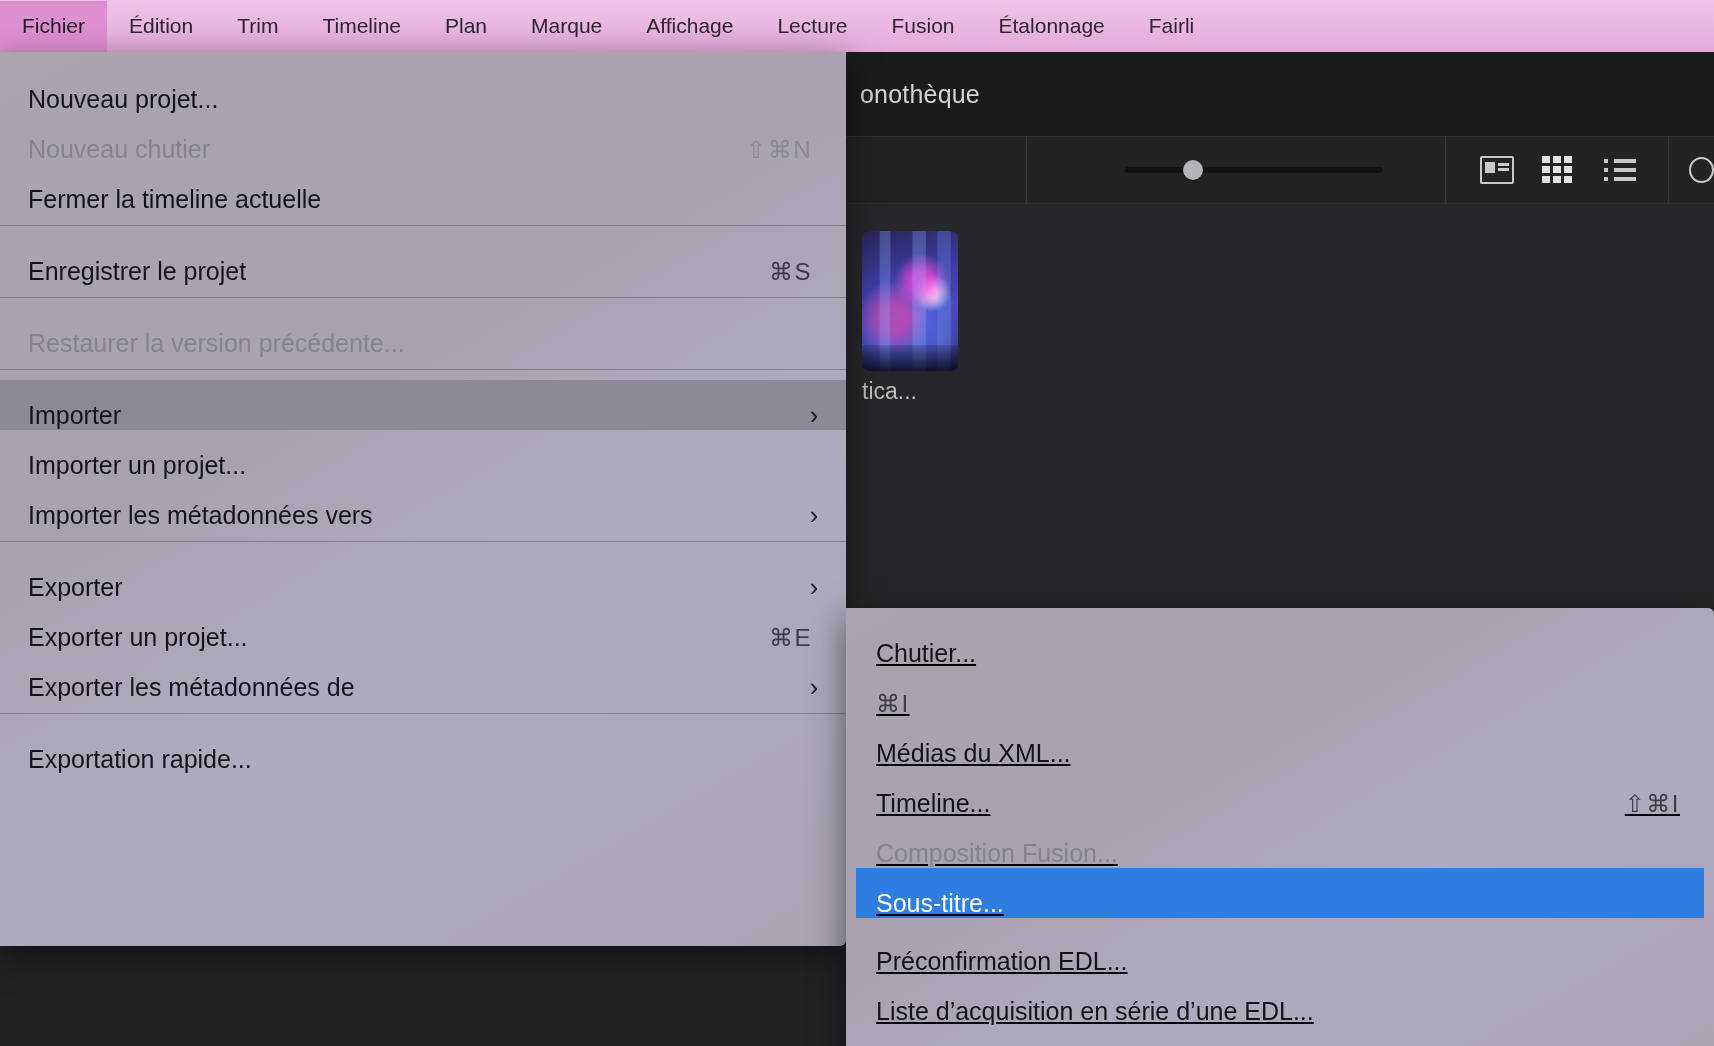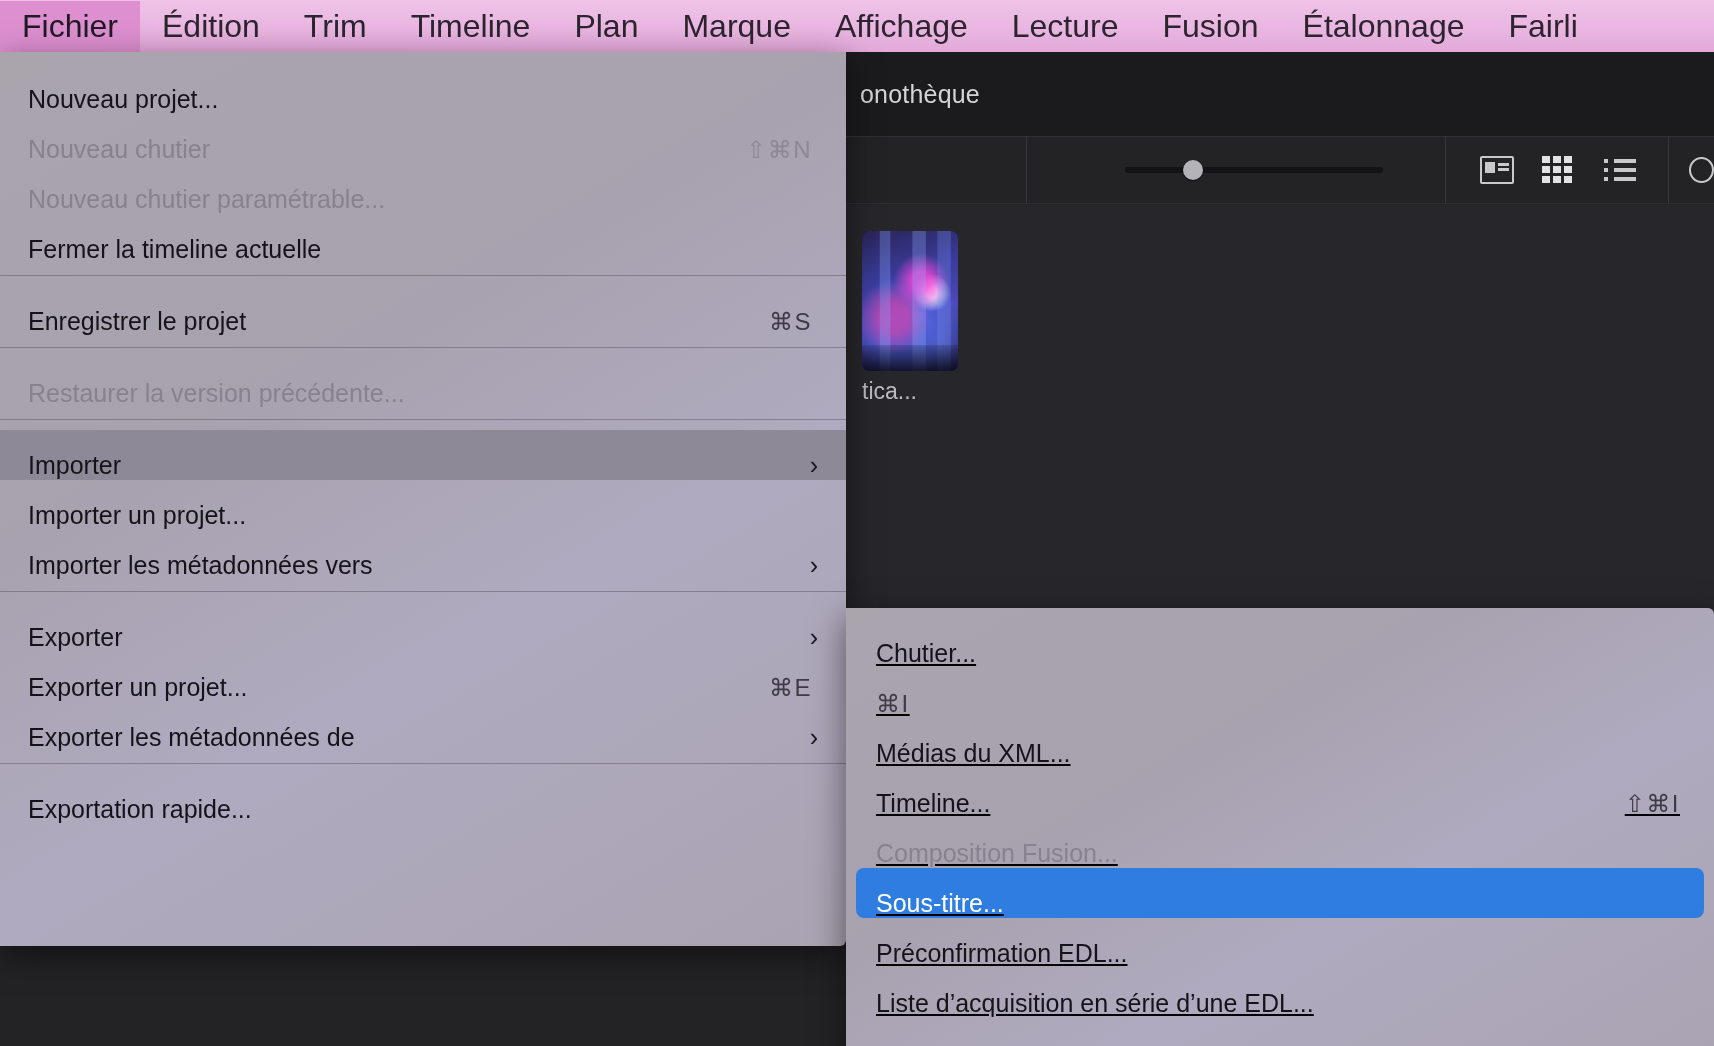--- a/index.html
+++ b/index.html
@@ -111,21 +111,21 @@
 
   
   .menubar {
     position: absolute; left: 0; top: 0; width: 1714px; height: 52px;
     background: linear-gradient(180deg,#efc3e8 0%, #e9b6e1 55%, #e2a9d9 100%);
     display: flex; align-items: center;
     z-index: 20;
   }
   .menubar-item {
     height: 51px; display: flex; align-items: center;
-    padding: 0 22px; color: #2c2530; font-size: 32px;
+    padding: 0 22px; color: #2c2530; font-size: 21px;
     white-space: nowrap;
   }
   .menubar-item.active {
     background: #dd8fd0; color: #1f1a24;
   }
 
   
   .menu-panel {
     position: absolute;
     background: linear-gradient(150deg, #aaa4ad 0%, #a8a2b0 38%, #b0aac0 62%, #a9a3b2 100%);
@@ -158,22 +158,22 @@
   
   #import-submenu {
     left: 846px; top: 608px; width: 868px; height: 462px;
     padding-top: 10px;
     border-top-right-radius: 6px;
     text-decoration: underline;
   }
   #import-submenu .mi { padding-left: 30px; }
   #import-submenu .mi.hl.blue {
     background: #2f7de1;
-    border-radius: 8px;
-    margin: 0 10px 0 10px;
+    border-radius: 0;
+    margin: 0 10px 8px 10px;
     padding-left: 20px;
   }
 </style>
 </head>
 <body>
 
 <div id="root">
 
   <div class="app-bg">
 
@@ -265,23 +265,20 @@
     </div>
 
   <div class="menu-panel" id="file-menu">
       <div class="mi">
         <span class="mi-label">Nouveau projet...</span>
       </div>
       <div class="mi disabled">
         <span class="mi-label">Nouveau chutier</span>
         <span class="mi-short">⇧⌘N</span>
       </div>
-      <div class="mi disabled">
-        <span class="mi-label">Nouveau chutier paramétrable...</span>
-      </div>
       <div class="mi">
         <span class="mi-label">Fermer la timeline actuelle</span>
       </div>
       <div class="sep"></div>
       <div class="mi">
         <span class="mi-label">Enregistrer le projet</span>
         <span class="mi-short">⌘S</span>
       </div>
       <div class="sep"></div>
       <div class="mi disabled">

